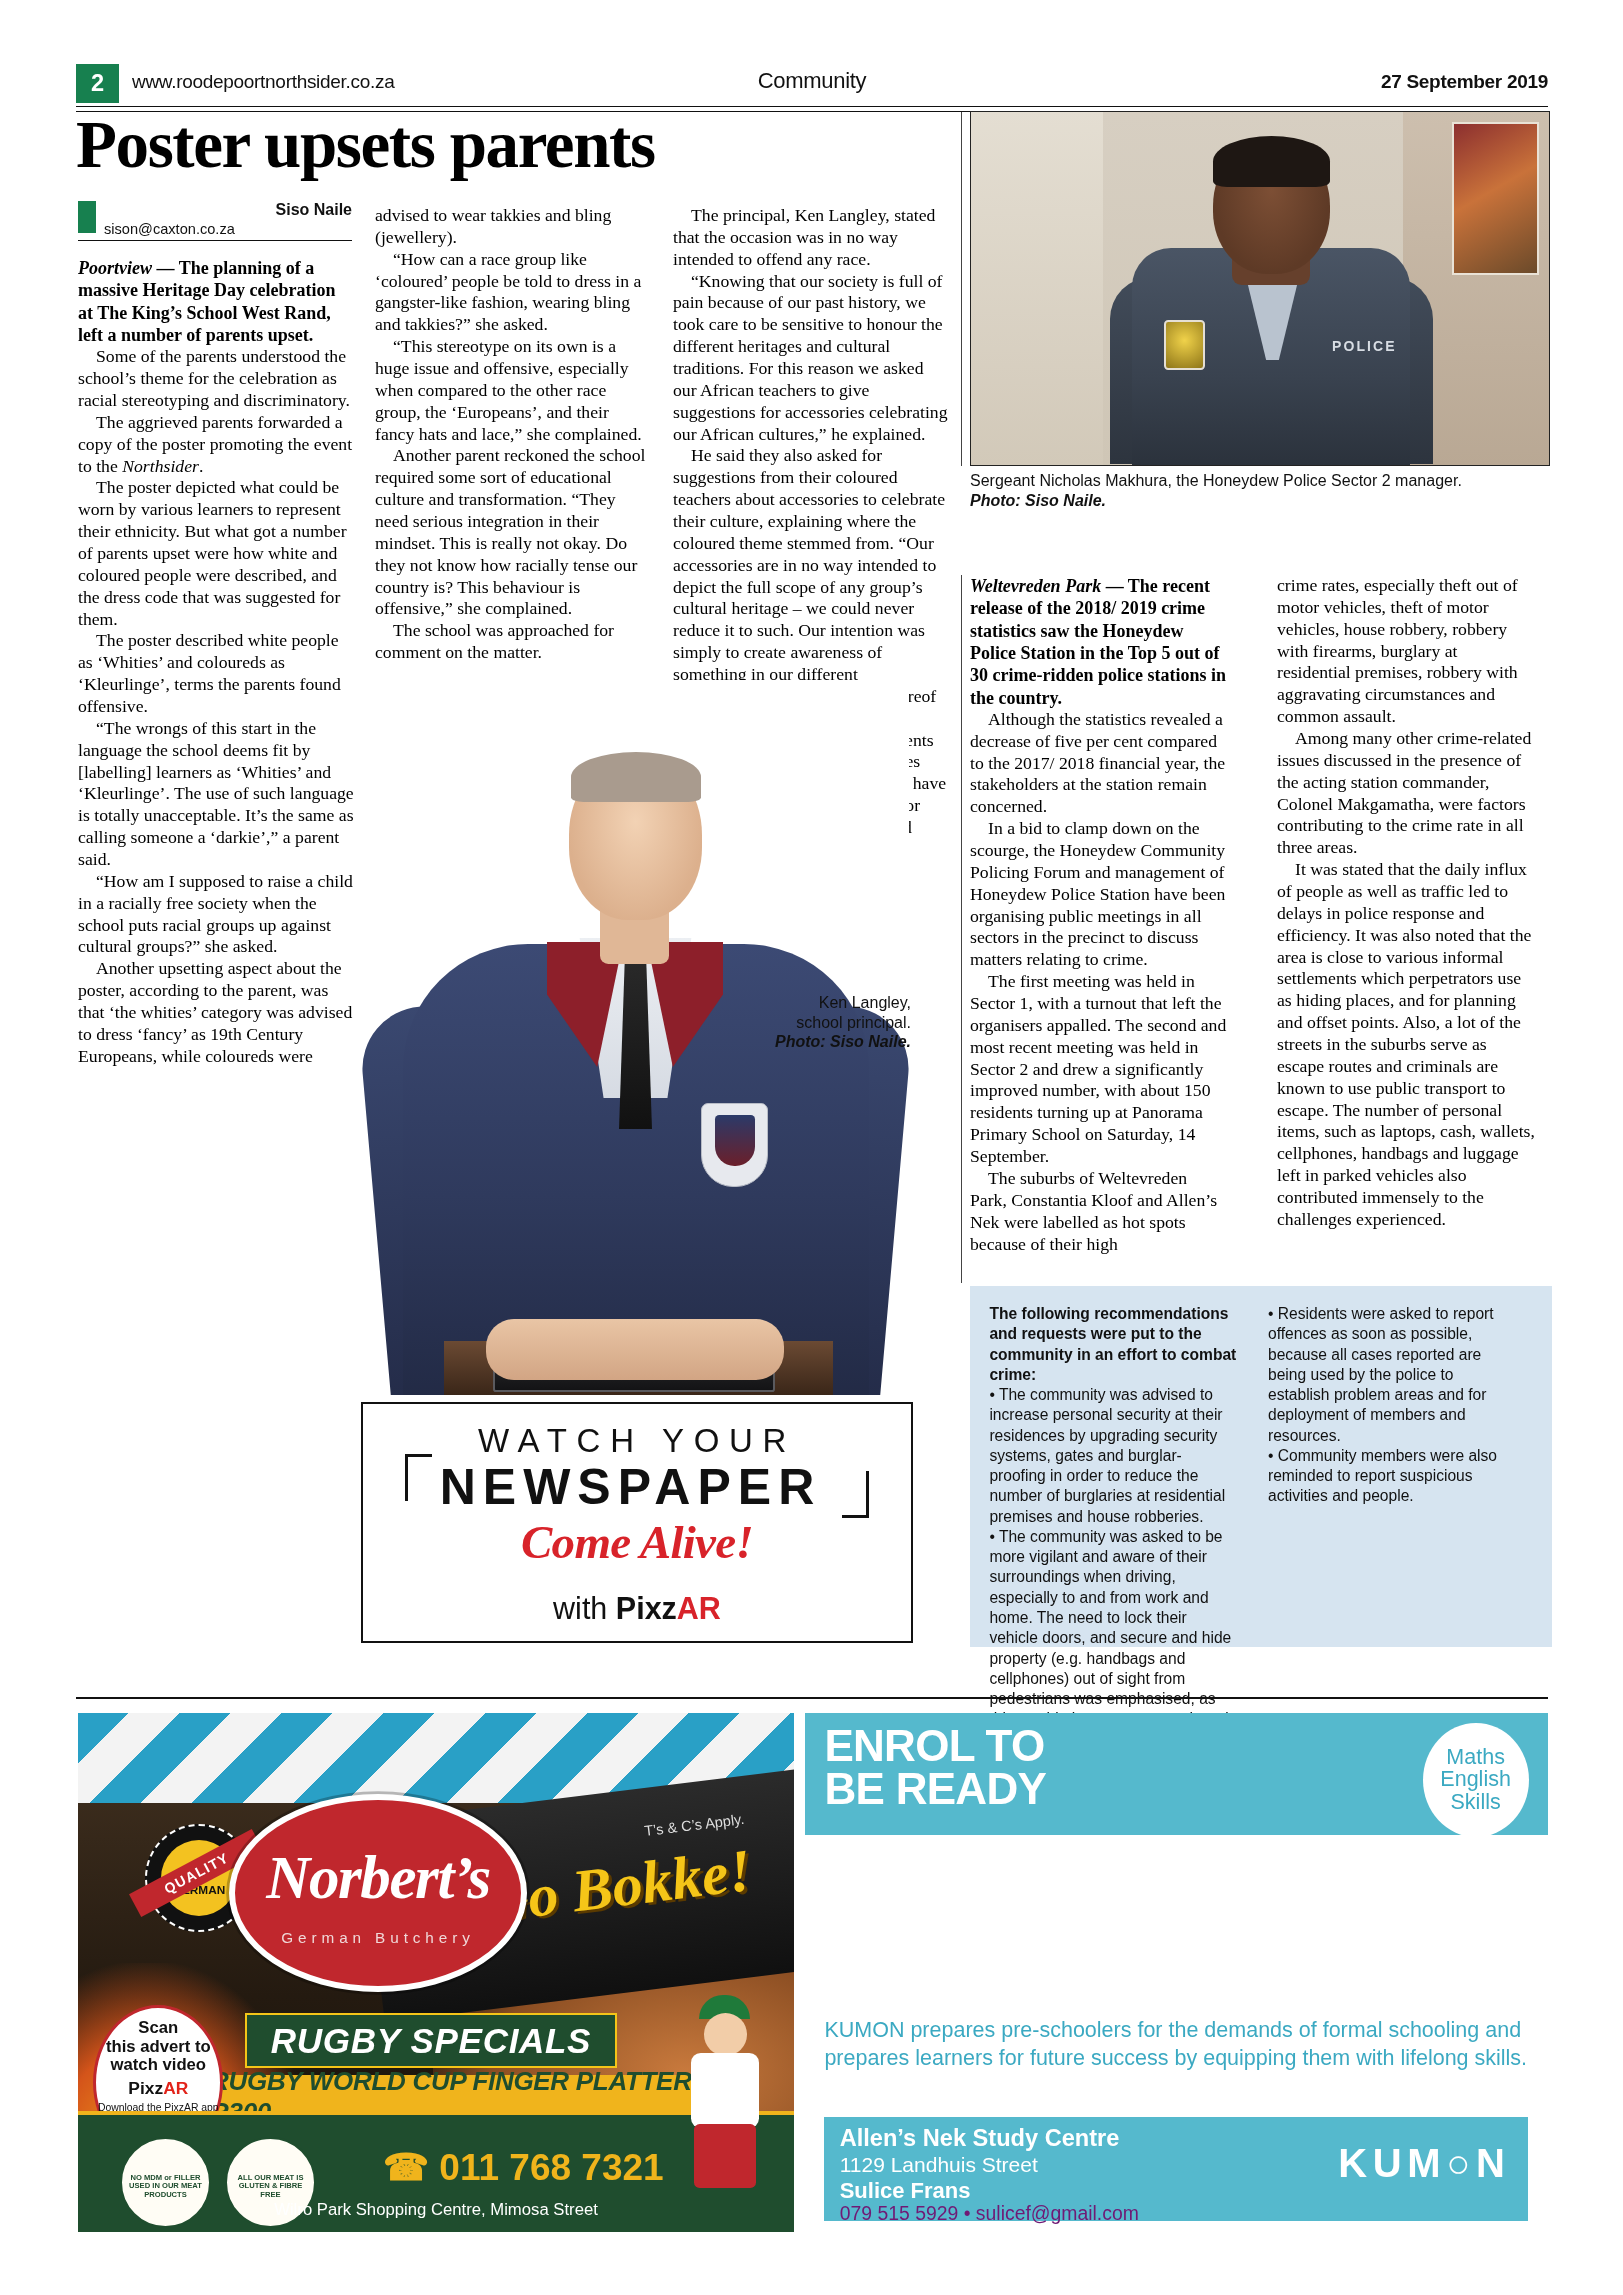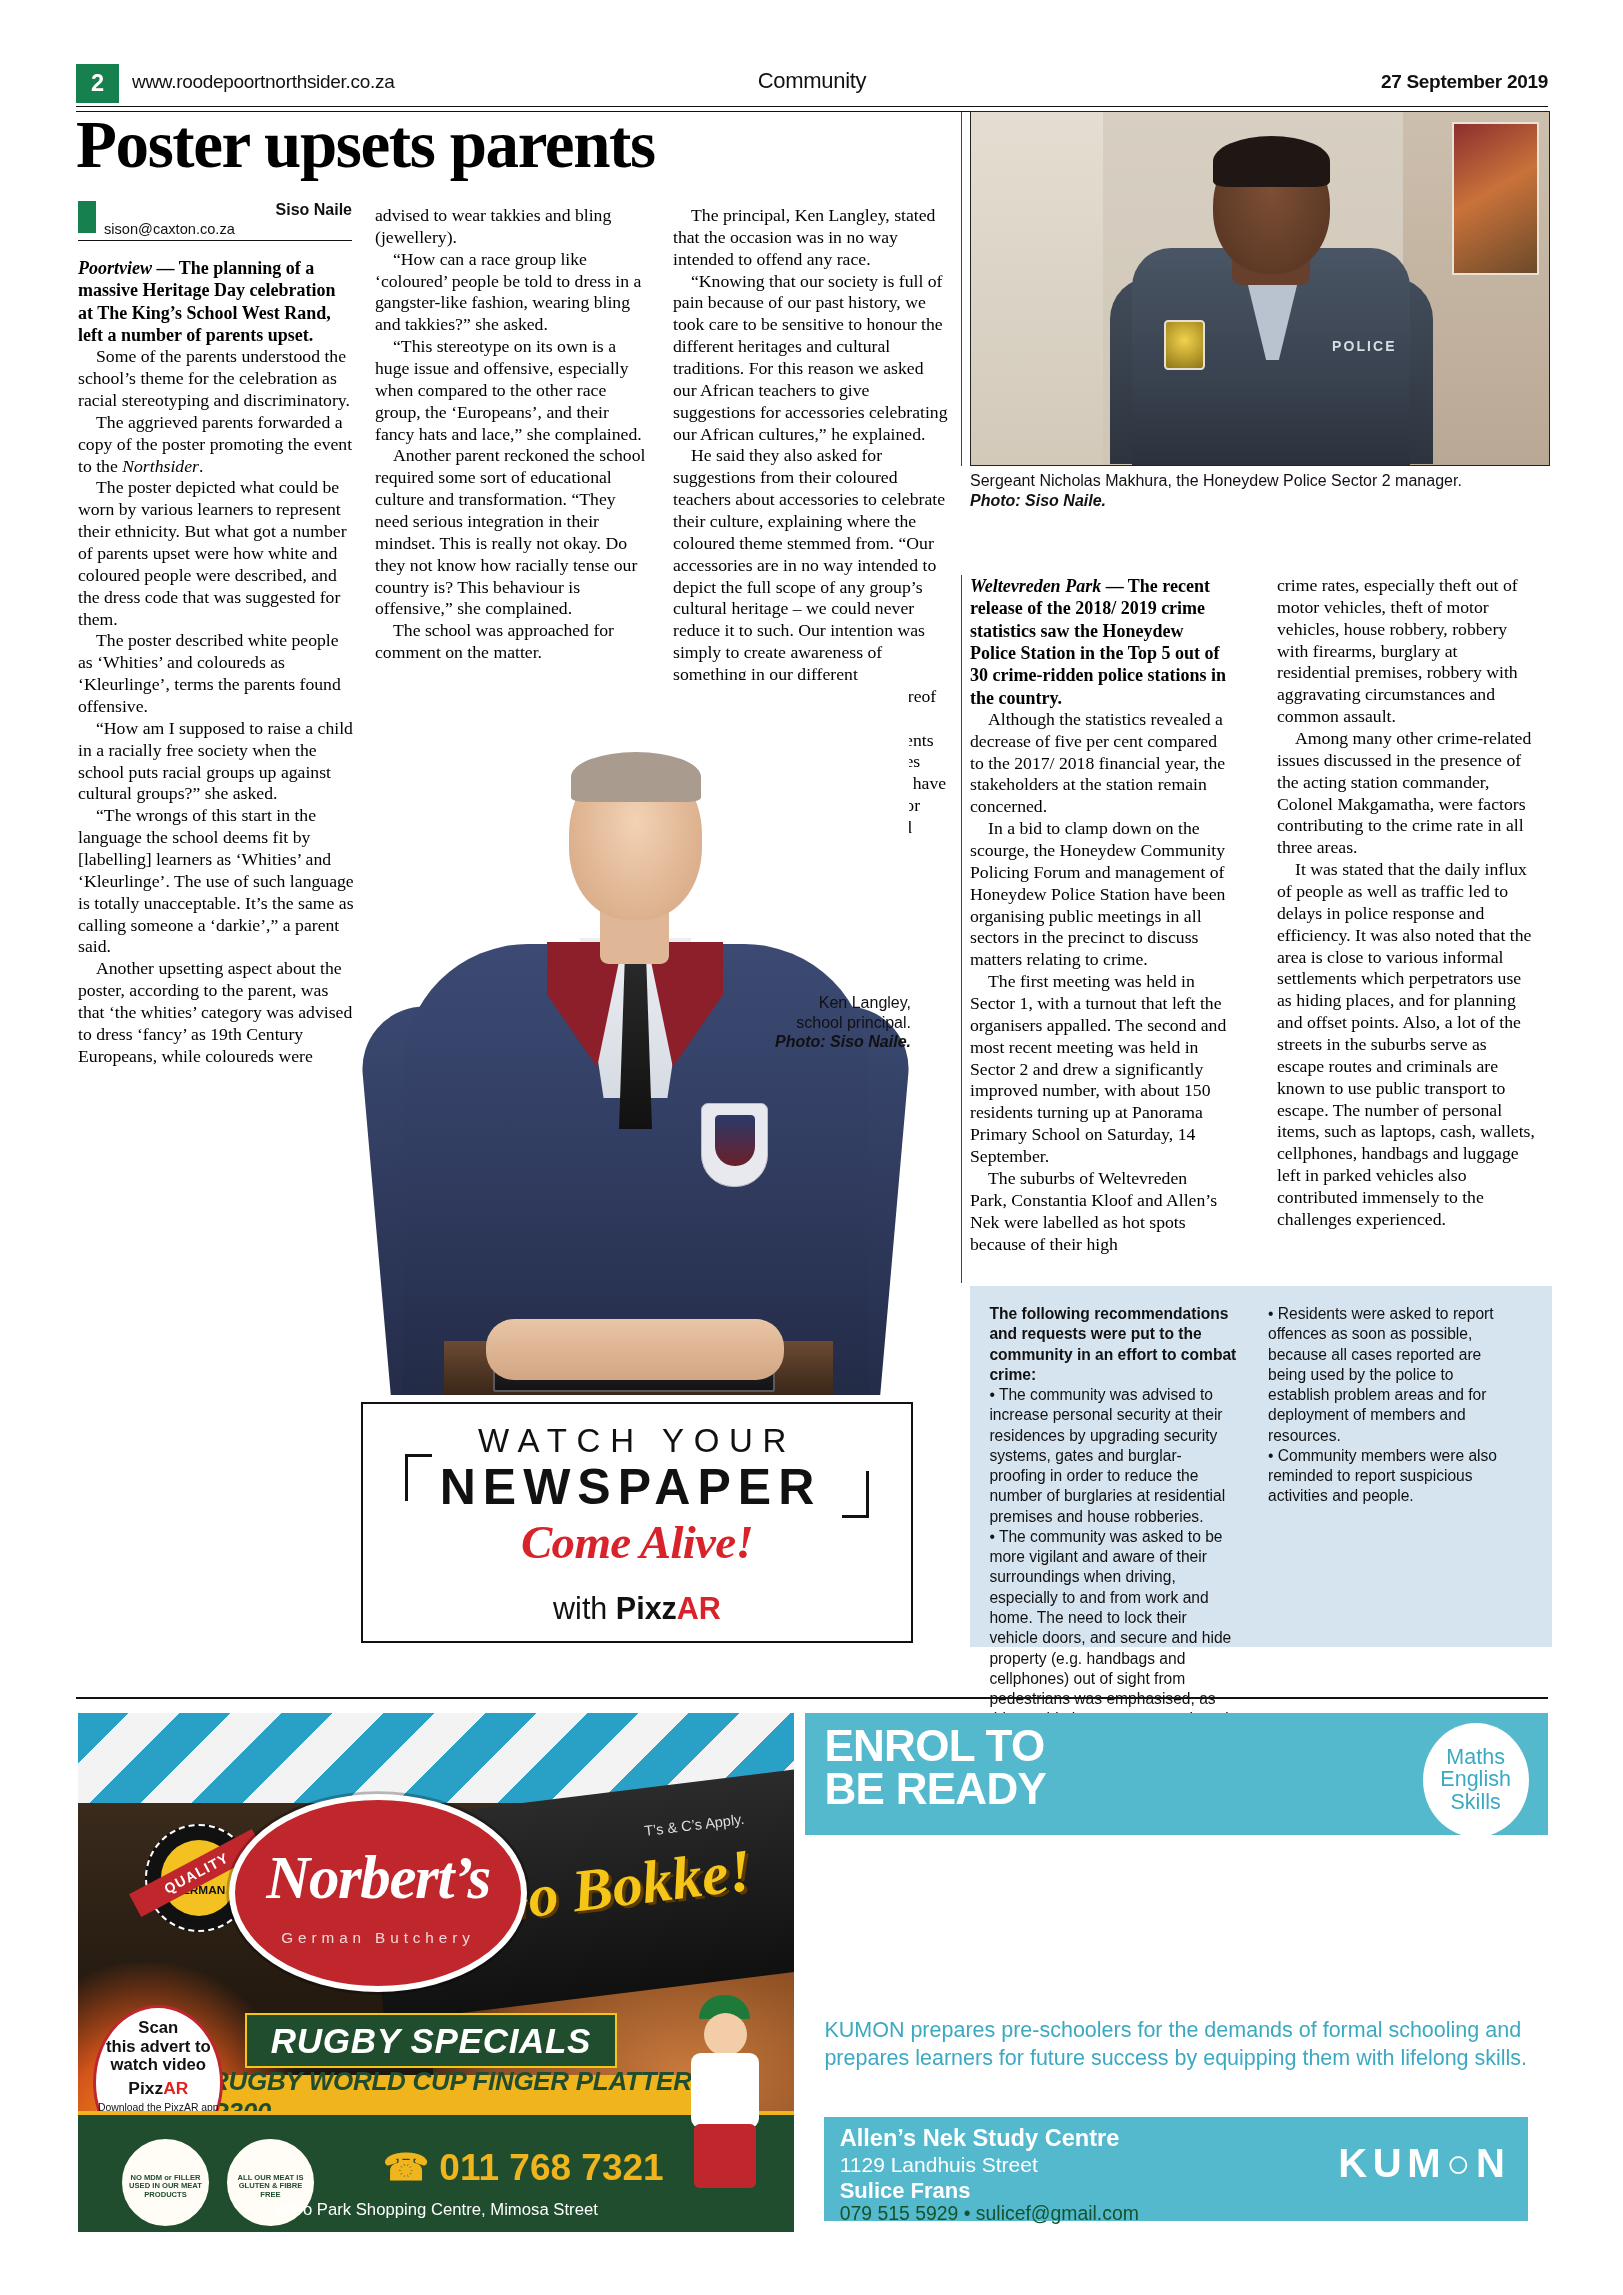--- a/index.html
+++ b/index.html
@@ -322,21 +322,21 @@
     font-family:"Liberation Sans",sans-serif;font-size:21.5px;line-height:1.32;color:#3ba9c2;}
   .km-footer{position:absolute;left:19.4px;bottom:11px;width:704px;height:104px;
     background:#55b9cd;}
   .km-f1{position:absolute;left:15.3px;top:8.3px;font-family:"Liberation Sans",sans-serif;
     font-weight:bold;font-size:23.6px;color:#fff;}
   .km-f2{position:absolute;left:15.3px;top:36px;font-family:"Liberation Sans",sans-serif;
     font-size:21px;color:#fff;}
   .km-f3{position:absolute;left:15.3px;top:61px;font-family:"Liberation Sans",sans-serif;
     font-weight:bold;font-size:22px;color:#fff;}
   .km-f4{position:absolute;left:15.3px;top:85px;font-family:"Liberation Sans",sans-serif;
-    font-size:19.4px;color:#14532d;}
+    font-size:19.4px;color:#701a75;}
   .km-logo{position:absolute;right:18px;top:23.6px;
     font-family:"Liberation Sans",sans-serif;font-weight:bold;font-size:40px;
     color:#fff;letter-spacing:5.6px;}
 </style>
 </head>
 <body>
 
 <div class="page">
 
   <div class="masthead">
@@ -355,22 +355,22 @@
     <div class="byline-email">sison@caxton.co.za</div>
     <div class="byline-rule"></div>
   </div>
 
   <div class="col" id="a1c1">
     <p class="lead"><span class="dateline">Poortview</span><span> — The planning of a massive Heritage Day celebration at The King’s School West Rand, left a number of parents upset.</span></p>
     <p>Some of the parents understood the school’s theme for the celebration as racial stereotyping and discriminatory.</p>
     <p><span>The aggrieved parents forwarded a copy of the poster promoting the event to the </span><span class="ital">Northsider</span><span>.</span></p>
     <p>The poster depicted what could be worn by various learners to represent their ethnicity. But what got a number of parents upset were how white and coloured people were described, and the dress code that was suggested for them.</p>
     <p>The poster described white people as ‘Whities’ and coloureds as ‘Kleurlinge’, terms the parents found offensive.</p>
+    <p>“The wrongs of this start in the language the school deems fit by [labelling] learners as ‘Whities’ and ‘Kleurlinge’. The use of such language is totally unacceptable. It’s the same as calling someone a ‘darkie’,” a parent said.</p>
     <p>“How am I supposed to raise a child in a racially free society when the school puts racial groups up against cultural groups?” she asked.</p>
-    <p>“The wrongs of this start in the language the school deems fit by [labelling] learners as ‘Whities’ and ‘Kleurlinge’. The use of such language is totally unacceptable. It’s the same as calling someone a ‘darkie’,” a parent said.</p>
     <p>Another upsetting aspect about the poster, according to the parent, was that ‘the whities’ category was advised to dress ‘fancy’ as 19th Century Europeans, while coloureds were</p>
   </div>
 
   <div class="col" id="a1c2">
     <p class="noind">advised to wear takkies and bling (jewellery).</p>
     <p>“How can a race group like ‘coloured’ people be told to dress in a gangster-like fashion, wearing bling and takkies?” she asked.</p>
     <p>“This stereotype on its own is a huge issue and offensive, especially when compared to the other race group, the ‘Europeans’, and their fancy hats and lace,” she complained.</p>
     <p>Another parent reckoned the school required some sort of educational culture and transformation. “They need serious integration in their mindset. This is really not okay. Do they not know how racially tense our country is? This behaviour is offensive,” she complained.</p>
     <p>The school was approached for comment on the matter.</p>
   </div>

